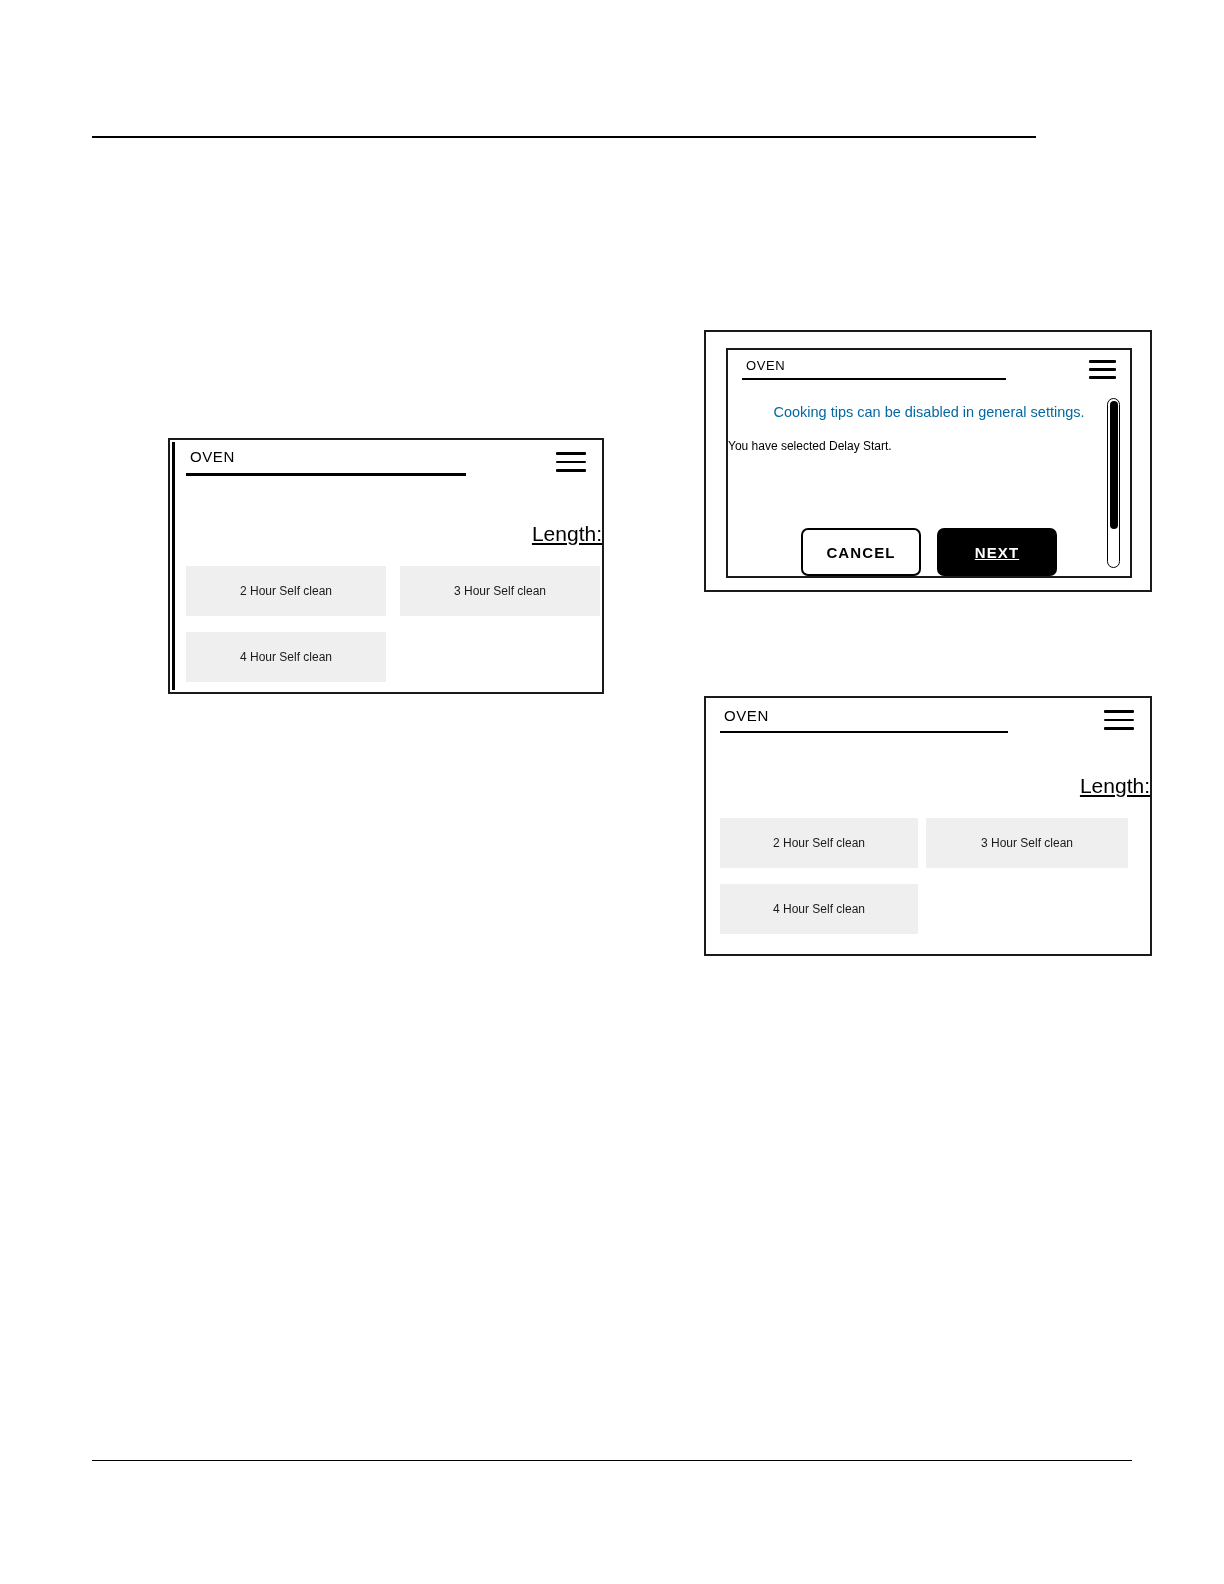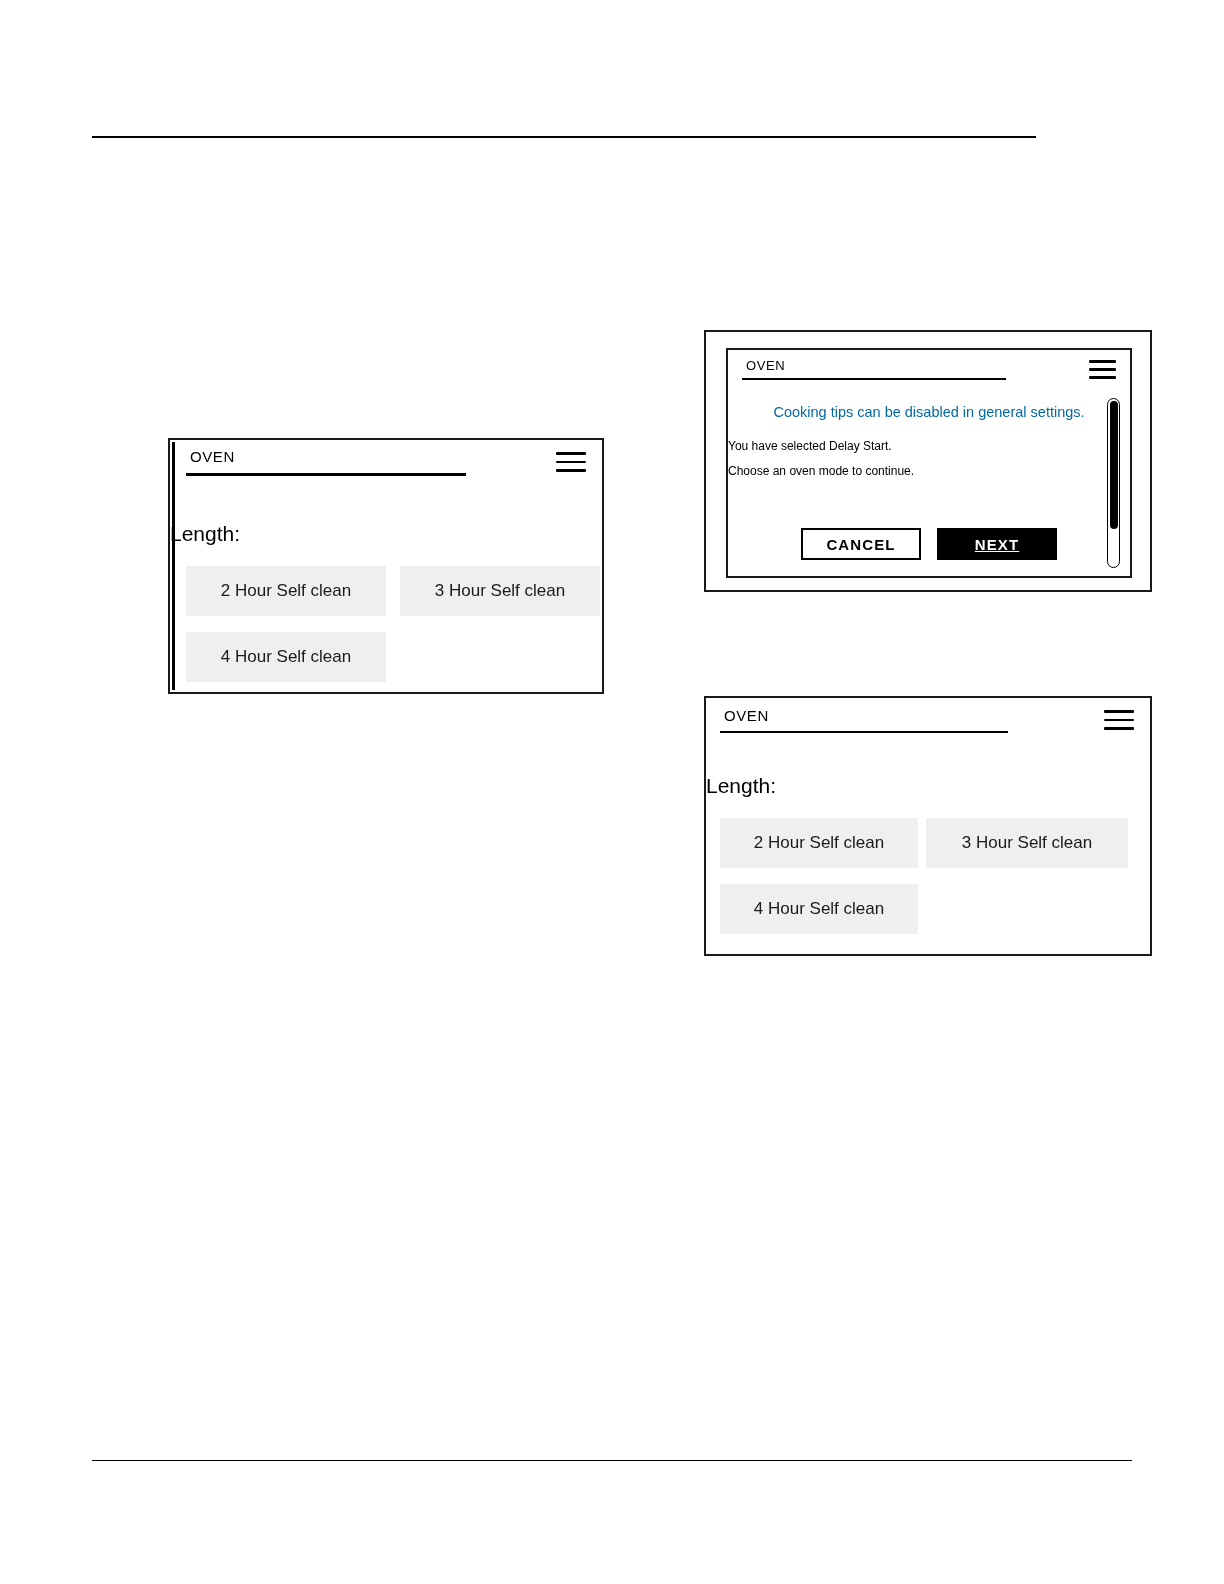--- a/index.html
+++ b/index.html
@@ -72,29 +72,30 @@
     background: #000;
     border-radius: 1px;
   }
   .hamburger span:nth-child(1) { top: 0; }
   .hamburger span:nth-child(2) { top: 8.5px; }
   .hamburger span:nth-child(3) { top: 17px; }
 
   .length-label {
     position: absolute;
     width: 100%;
-    text-align: left;
+    text-align: right;
     font-size: 21px;
+    text-decoration: underline;
   }
 
   .opt-btn {
     position: absolute;
     background: #efefef;
     color: #1a1a1a;
-    font-size: 17px;
+    font-size: 12px;
     display: flex;
     align-items: center;
     justify-content: center;
     box-sizing: border-box;
     cursor: pointer;
   }
 
   
   #panel-a {
     left: 128px;
@@ -166,26 +167,27 @@
     width: 100%;
     display: flex;
     justify-content: center;
     gap: 16px;
   }
   .btn {
     font-size: 15px;
     letter-spacing: 1.1px;
     font-weight: 600;
     width: 120px;
-    height: 32px;
+    height: 48px;
     display: flex;
     align-items: center;
     justify-content: center;
     box-sizing: border-box;
     cursor: pointer;
+    border-radius: 7px;
   }
   .btn-cancel {
     background: #ffffff;
     color: #000000;
     border: 2px solid #000000;
   }
   .btn-next {
     background: #000000;
     color: #ffffff;
     border: 2px solid #000000;
@@ -263,21 +265,20 @@
     <div class="hamburger">
       <span></span>
       <span></span>
       <span></span>
     </div>
 
     <div class="tip-line">Cooking tips can be disabled in general settings.</div>
 
     <div class="msg">
       <div>You have selected Delay Start.</div>
-      <div>Choose an oven mode to continue.</div>
     </div>
 
     <div class="btn-row">
       <div class="btn btn-cancel">CANCEL</div>
       <div class="btn btn-next">NEXT</div>
     </div>
 
     <div class="scroll-track">
       <div class="scroll-thumb"></div>
     </div>

